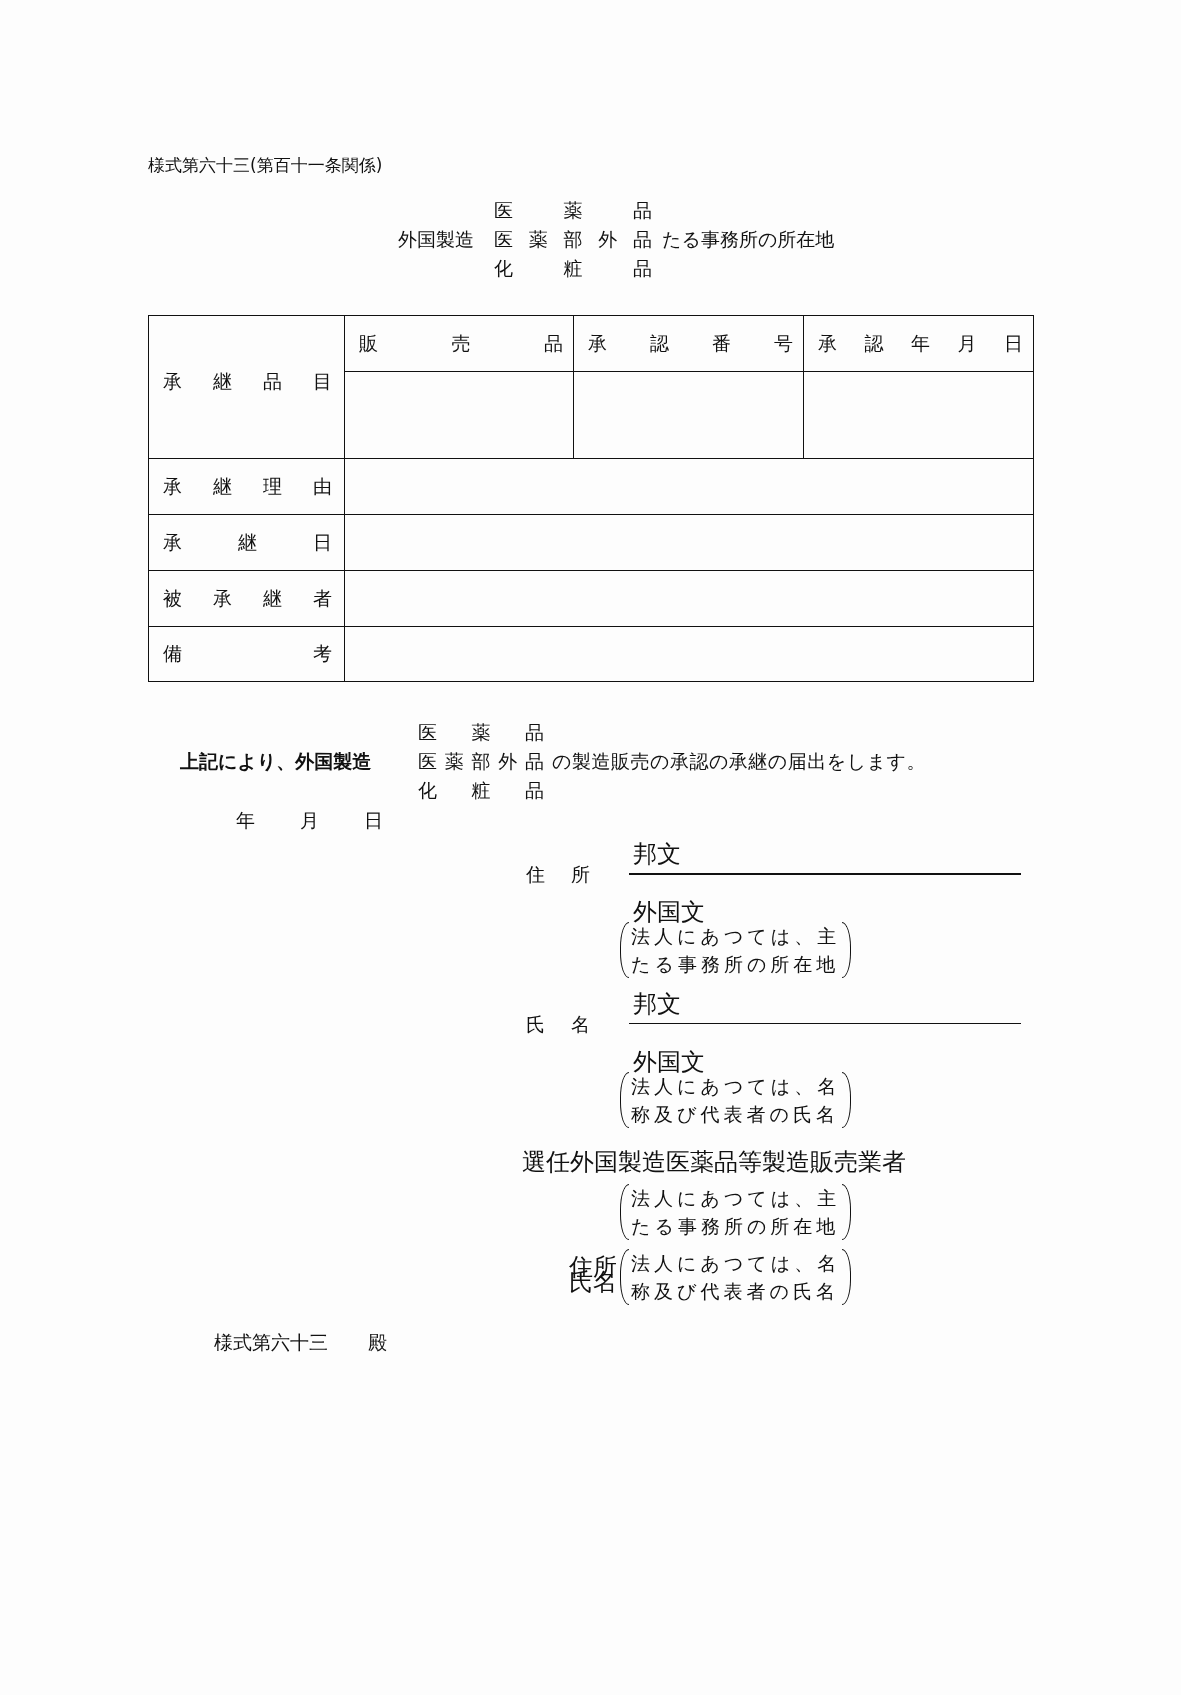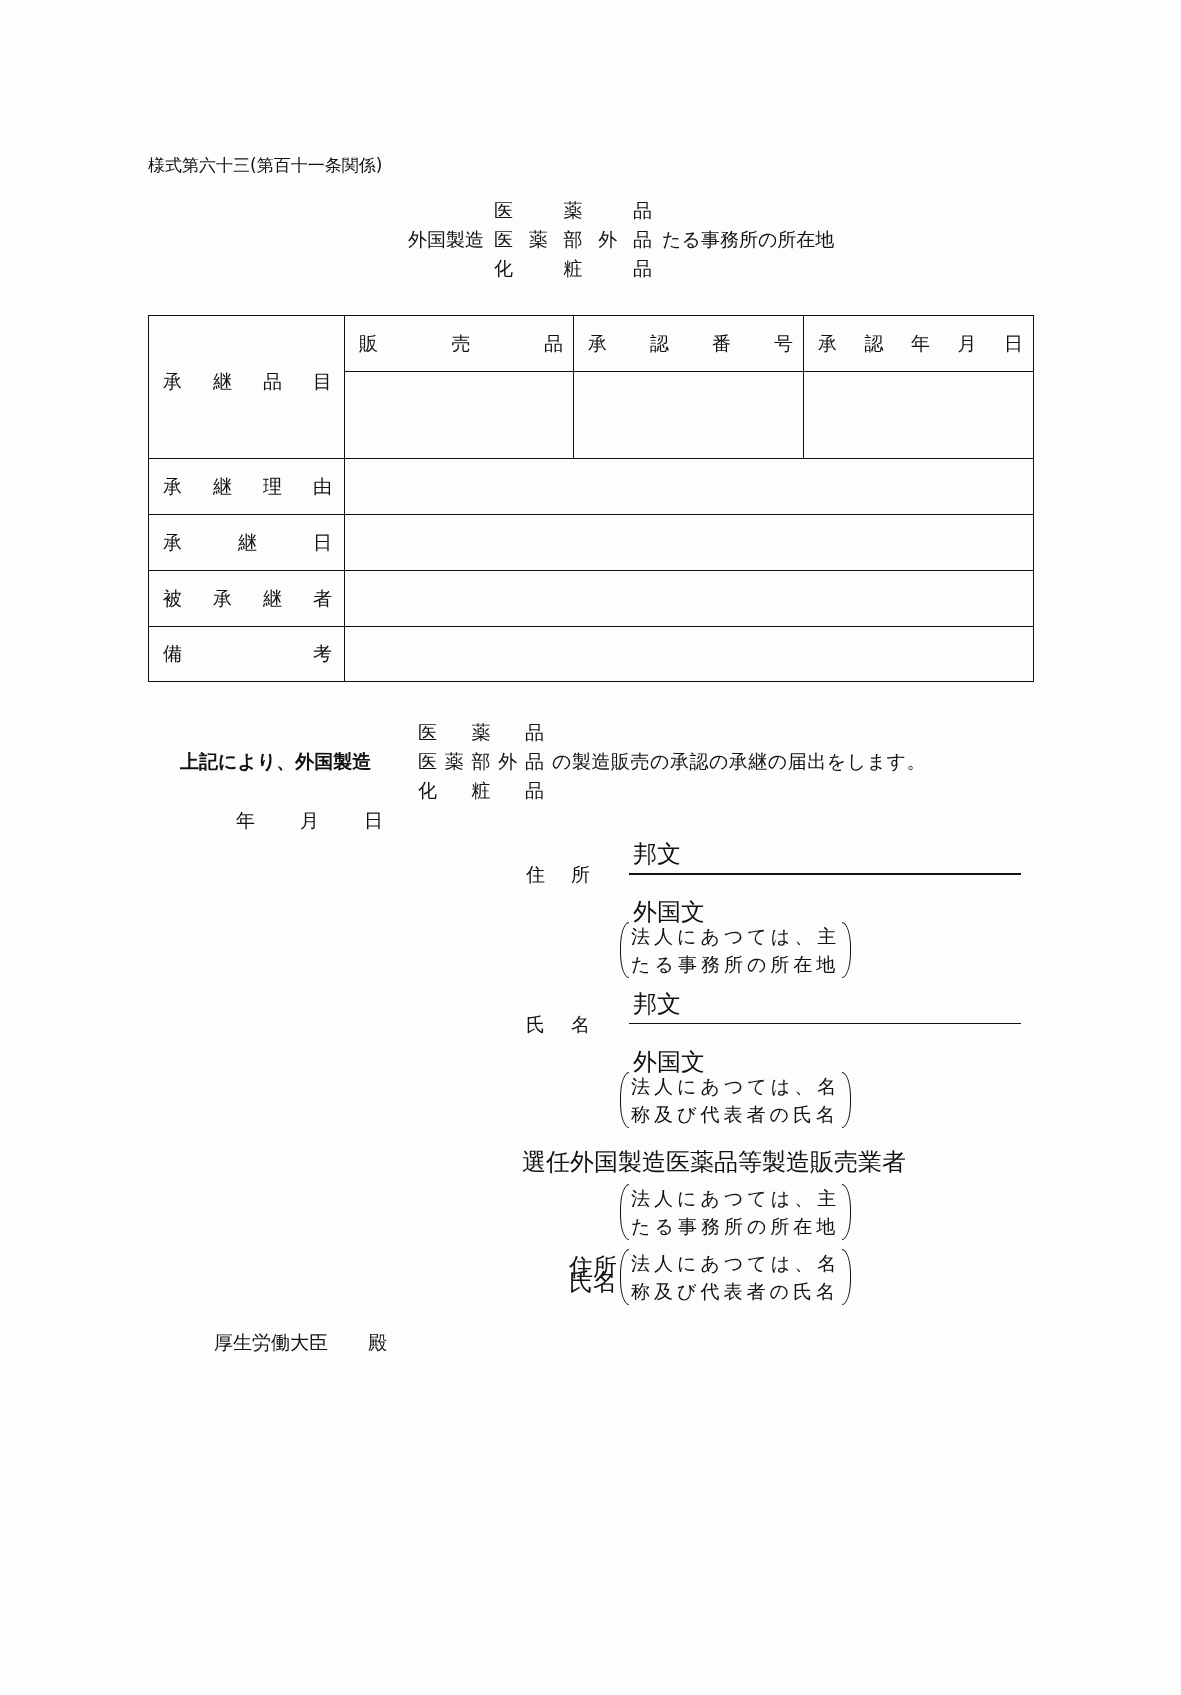--- a/index.html
+++ b/index.html
@@ -6,21 +6,21 @@
   body {
     width: 1181px; height: 1695px; position: relative; overflow: hidden;
     font-family: "DejaVu Sans", sans-serif; color: #111; font-size: 19px;
   }
   .abs { position: absolute; white-space: nowrap; }
   .form-ref { left: 148px; top: 154px; font-size: 17px; }
 
   
   .title-wrap { left: 388px; top: 196px; }
   .title-row { display: flex; align-items: center; height: 29px; }
-  .title-prefix { width: 96px; text-align: right; margin-right: 10px; }
+  .title-prefix { width: 96px; text-align: center; margin-right: 10px; }
   .title-stack { display: flex; width: 158px; justify-content: space-between; }
   .title-suffix { margin-left: 10px; }
   .blank-prefix { width: 96px; margin-right: 10px; }
 
   
   table.form {
     position: absolute; left: 148px; top: 315px; width: 885px;
     border-collapse: collapse; table-layout: fixed;
   }
   table.form td { border: 1.5px solid #111; padding: 0; vertical-align: middle; }
@@ -258,14 +258,14 @@
 <div class="abs paren-block" style="left:620px; top:1249px;">
   <div class="paren l"></div>
   <div class="paren-text">
     <div>法人にあつては、名</div>
     <div>称及び代表者の氏名</div>
   </div>
   <div class="paren r"></div>
 </div>
 
 <div class="abs addressee">
-  <span>厚生労働大臣</span><span class="gap"></span><span>殿</span>
+  <span>様式第六十三</span><span class="gap"></span><span>殿</span>
 </div>
 
 </body></html>

